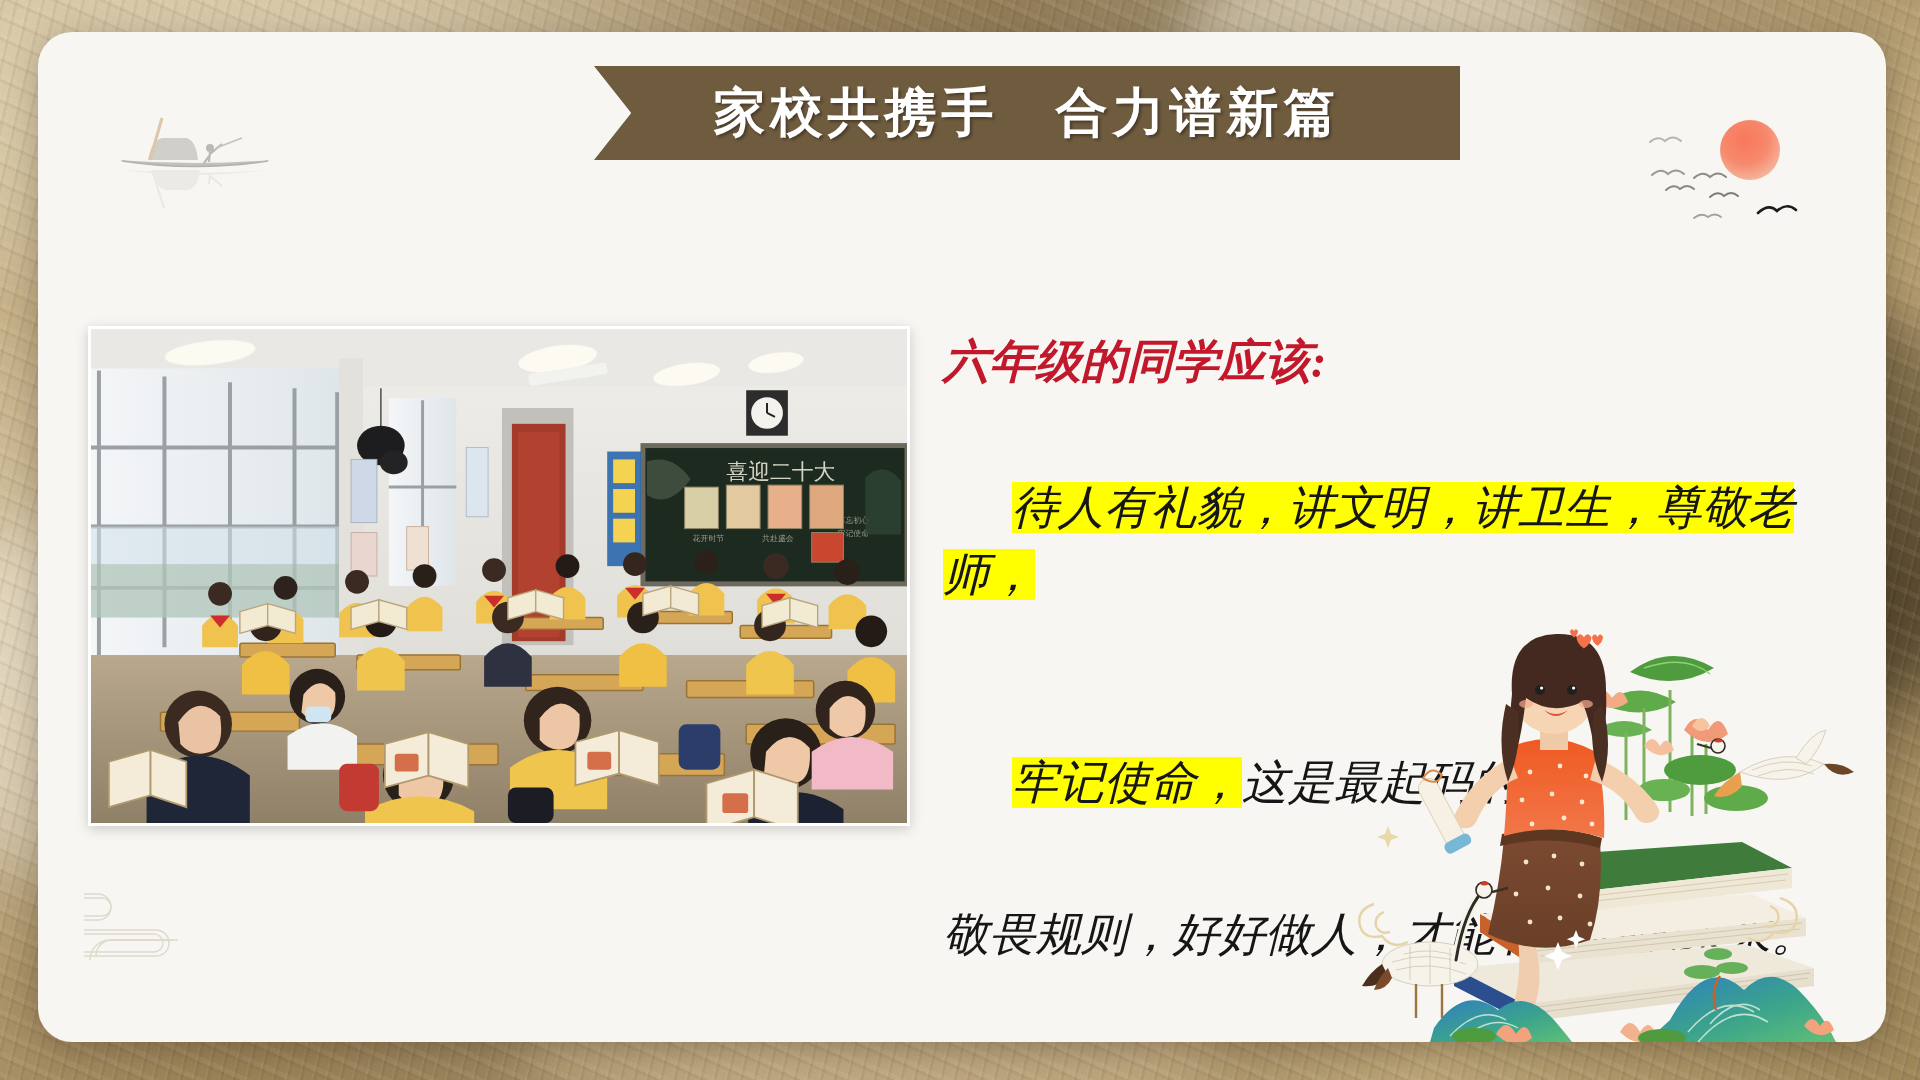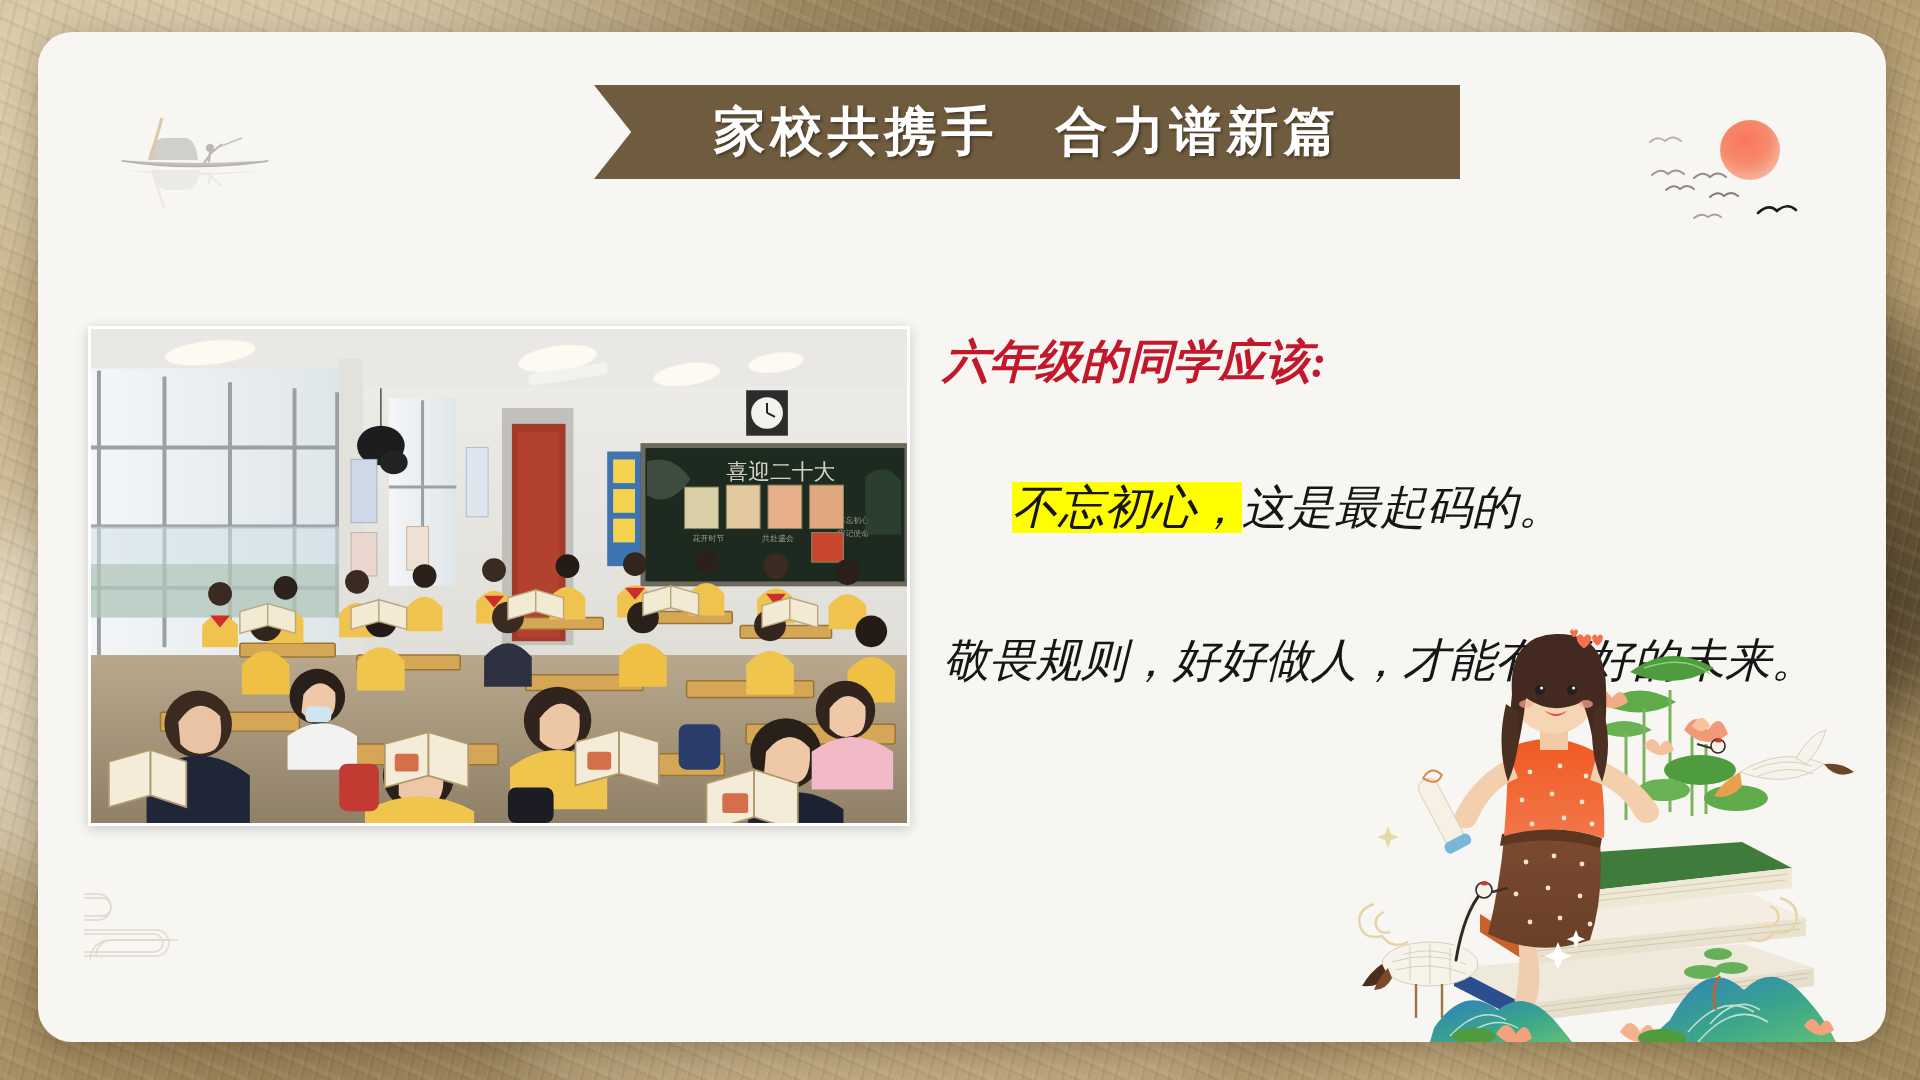--- a/index.html
+++ b/index.html
@@ -35,21 +35,21 @@
 
   
   #card {
     position:absolute; left:38px; top:32px; width:1848px; height:1010px;
     background:#f7f6f2; border-radius:34px; overflow:hidden;
     box-shadow:0 6px 34px rgba(40,28,12,.30);
   }
 
   
   #ribbon {
-    position:absolute; left:556px; top:53px; width:866px; height:94px;
+    position:absolute; left:556px; top:34px; width:866px; height:94px;
     background:#6f5b3e; color:#fff;
     clip-path:polygon(0 0, 100% 0, 100% 100%, 0 100%, 4.3% 50%);
     display:flex; align-items:center; justify-content:center;
   }
   #ribbon::after{
     content:""; position:absolute; right:-64px; top:0; width:66px; height:94px;
     background:#6f5b3e;
     clip-path:polygon(0 0, 100% 50%, 0 100%);
   }
   #ribbon-text{
@@ -395,22 +395,25 @@
           <rect x="420" y="464" width="46" height="36" rx="8"></rect>
         </g>
 
       <rect width="822" height="500" fill="none"></rect>
       <rect x="0" y="0" width="822" height="500" fill="url(#winl)" opacity="0"></rect>
     </svg>
   </div>
 
   <div id="textblock">
     <div class="tline" id="line-heading">六年级的同学应该:</div>
+    <div class="tline" id="line-2">
+      <span class="hl">待人有礼貌，讲文明，讲卫生，尊敬老师，</span>
+    </div>
     <div class="tline" id="line-3">
-      <span class="hl">不忘初心，</span><span>这是最起码的。</span>
+      <span class="hl">牢记使命，</span><span>这是最起码的。</span>
     </div>
     <div class="tline" id="line-4">敬畏规则，好好做人，才能有更好的未来。</div>
   </div>
 
   <div id="illus">
     <svg viewBox="0 0 520 430" xmlns="http://www.w3.org/2000/svg">
       <defs>
         <linearGradient id="topg" x1="0" y1="0" x2="0" y2="1">
           <stop offset="0%" stop-color="#ef5a22"></stop>
             <stop offset="100%" stop-color="#f2774a"></stop>

